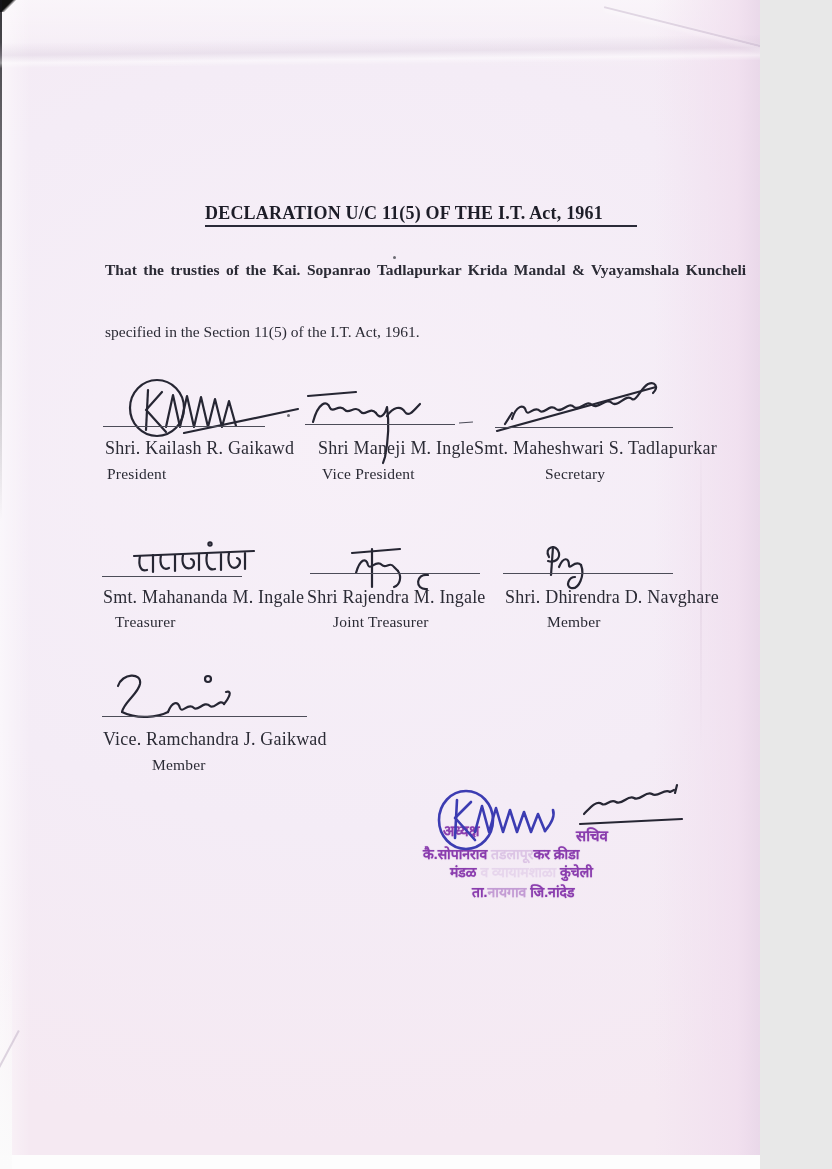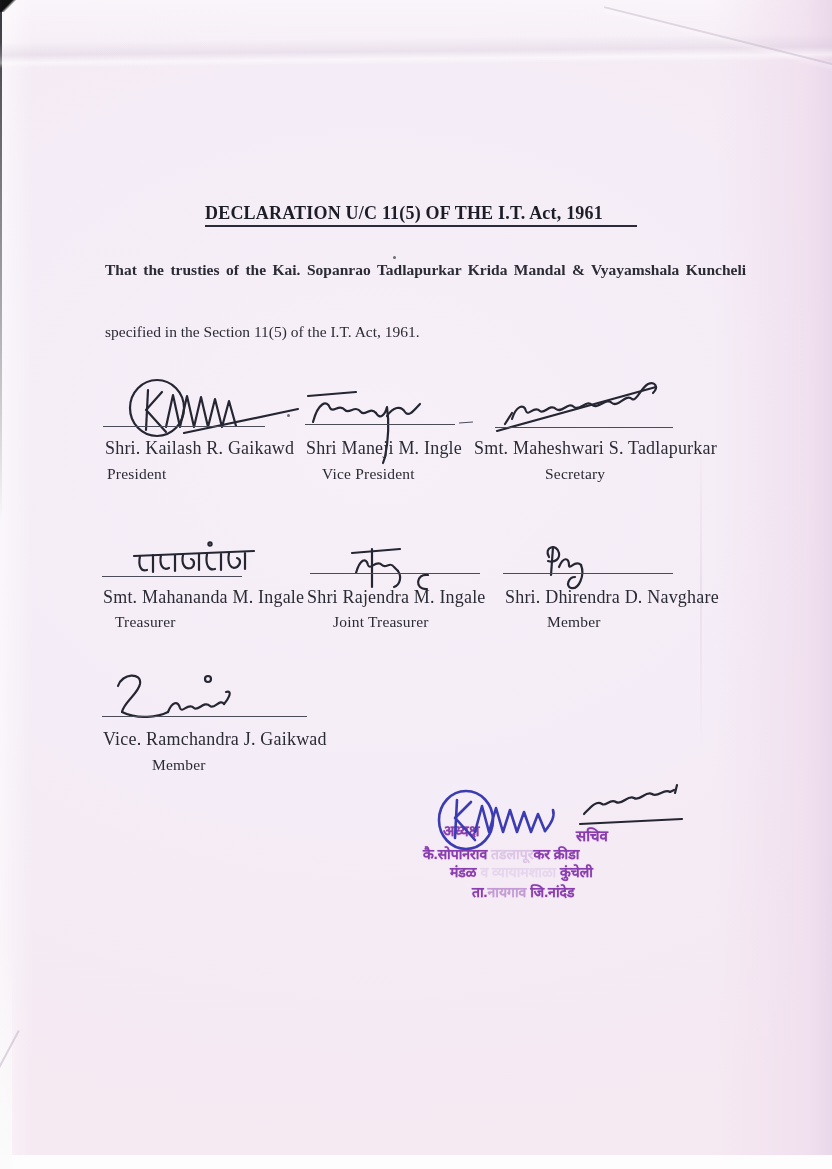--- a/index.html
+++ b/index.html
@@ -1,18 +1,18 @@
 <!DOCTYPE html>
 <html><head>
 <meta charset="utf-8">
 <style>
   html,body{margin:0;padding:0;background:#e8e8e8;}
   #page{
     position:relative;
-    width:832px;height:1169px;
+    width:760px;height:1169px;
     overflow:hidden;
     background:
       linear-gradient(90deg, rgba(255,255,255,.55) 0%, rgba(255,255,255,0) 4%),
       linear-gradient(90deg, rgba(246,231,242,0) 86%, rgba(240,222,238,.8) 97%, rgba(232,214,232,.9) 100%),
       linear-gradient(180deg, rgba(255,255,255,.5) 0%, rgba(255,255,255,0) 6%),
       radial-gradient(ellipse 900px 700px at 45% 38%, #f7f0f8 0%, #f4ecf6 55%, #f5e9f2 100%),
       #f4edf6;
     font-family:"Liberation Serif", serif;
     color:#2b2b35;
   }
@@ -76,21 +76,21 @@
   <div class="sigline" style="left:459px;top:422px;width:14px;transform:rotate(-4deg);"></div>
 
   <svg class="sig" style="left:490px;top:375px;" width="180" height="62" viewBox="0 0 180 62">
     <path d="M7,56 L166,12"></path>
     <path d="M15,49 L22,38"></path>
     <path d="M22,44 C26,31 34,28 36,36 C38,42 44,30 50,36 C54,40 60,28 66,34 C72,39 78,26 84,32 C90,37 96,24 102,30 C108,35 116,22 122,28 C128,33 136,18 142,24 C146,27 151,13 158,9 C165,6 169,12 163,18"></path>
   </svg>
   <div class="sigline" style="left:495px;top:427px;width:178px;"></div>
 
   <div class="nm" style="left:105px;top:438px;">Shri. Kailash R. Gaikawd</div>
-  <div class="nm" style="left:306px;top:438px;font-family:Liberation Serif, serif;">Shri Maneji M. Ingle</div>
+  <div class="nm" style="left:318px;top:438px;font-family:Liberation Serif, serif;">Shri Maneji M. Ingle</div>
   <div class="nm" style="left:474px;top:438px;">Smt. Maheshwari S. Tadlapurkar</div>
   <div class="rl" style="left:107px;top:465px;">President</div>
   <div class="rl" style="left:322px;top:465px;">Vice President</div>
   <div class="rl" style="left:545px;top:465px;">Secretary</div>
 
   <svg class="sig" style="left:128px;top:540px;" width="140" height="45" viewBox="0 0 140 45">
     <path d="M6,16 L126,11"></path>
     <circle cx="82" cy="4" r="1.6"></circle>
     <path d="M12,16 C10,26 13,32 19,30"></path>
     <path d="M25,15 L25,32"></path>

